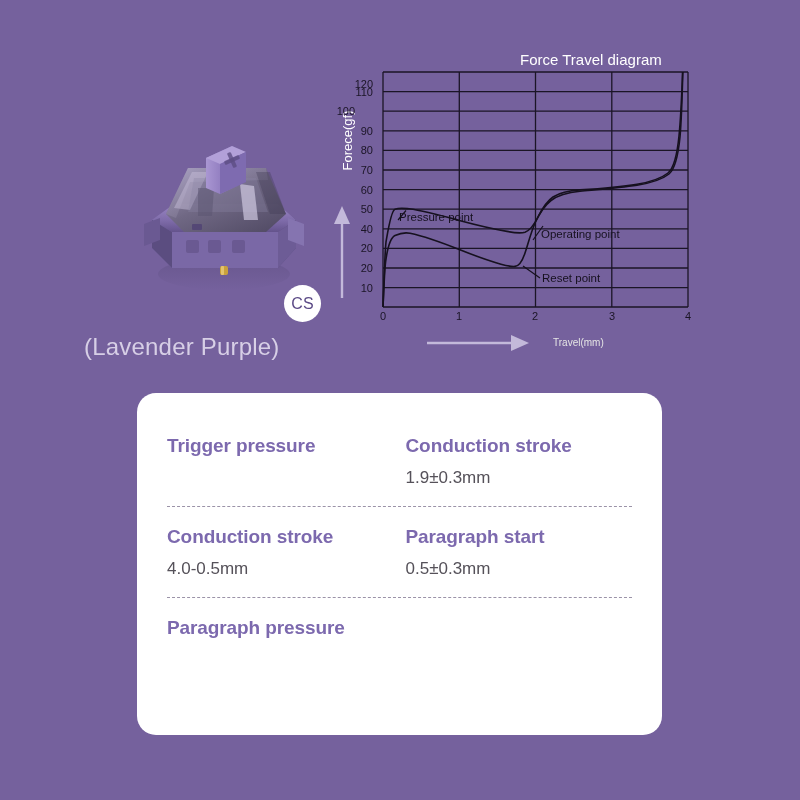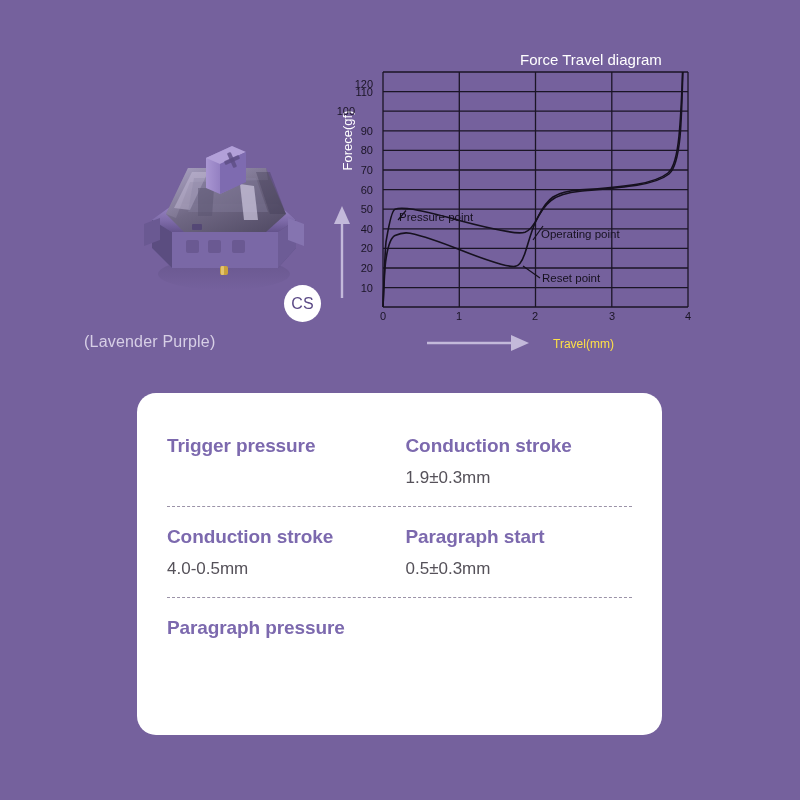--- a/index.html
+++ b/index.html
@@ -45,21 +45,21 @@
     font-size: 16px;
     letter-spacing: 0.2px;
     font-family: "Liberation Sans", sans-serif;
   }
 
   
   #color-name {
     position: absolute;
     left: 84px;
     top: 333px;
-    font-size: 16px;
+    font-size: 24px;
     color: #d7cfe6;
     letter-spacing: 0.2px;
     white-space: nowrap;
   }
 
   
   #chart-wrap {
     position: absolute;
     left: 325px;
     top: 40px;
@@ -82,22 +82,22 @@
     text-align: center;
     transform: rotate(-90deg);
     font-size: 13px;
     color: #ffffff;
     white-space: nowrap;
   }
   #x-axis-title {
     position: absolute;
     left: 228px;
     top: 297px;
-    font-size: 12px;
-    color: #fde047;
+    font-size: 10px;
+    color: #e5e5e5;
     white-space: nowrap;
   }
   .axis-tick {
     position: absolute;
     font-size: 11px;
     color: #1b1526;
     white-space: nowrap;
   }
   .ytick {
     text-align: right;

